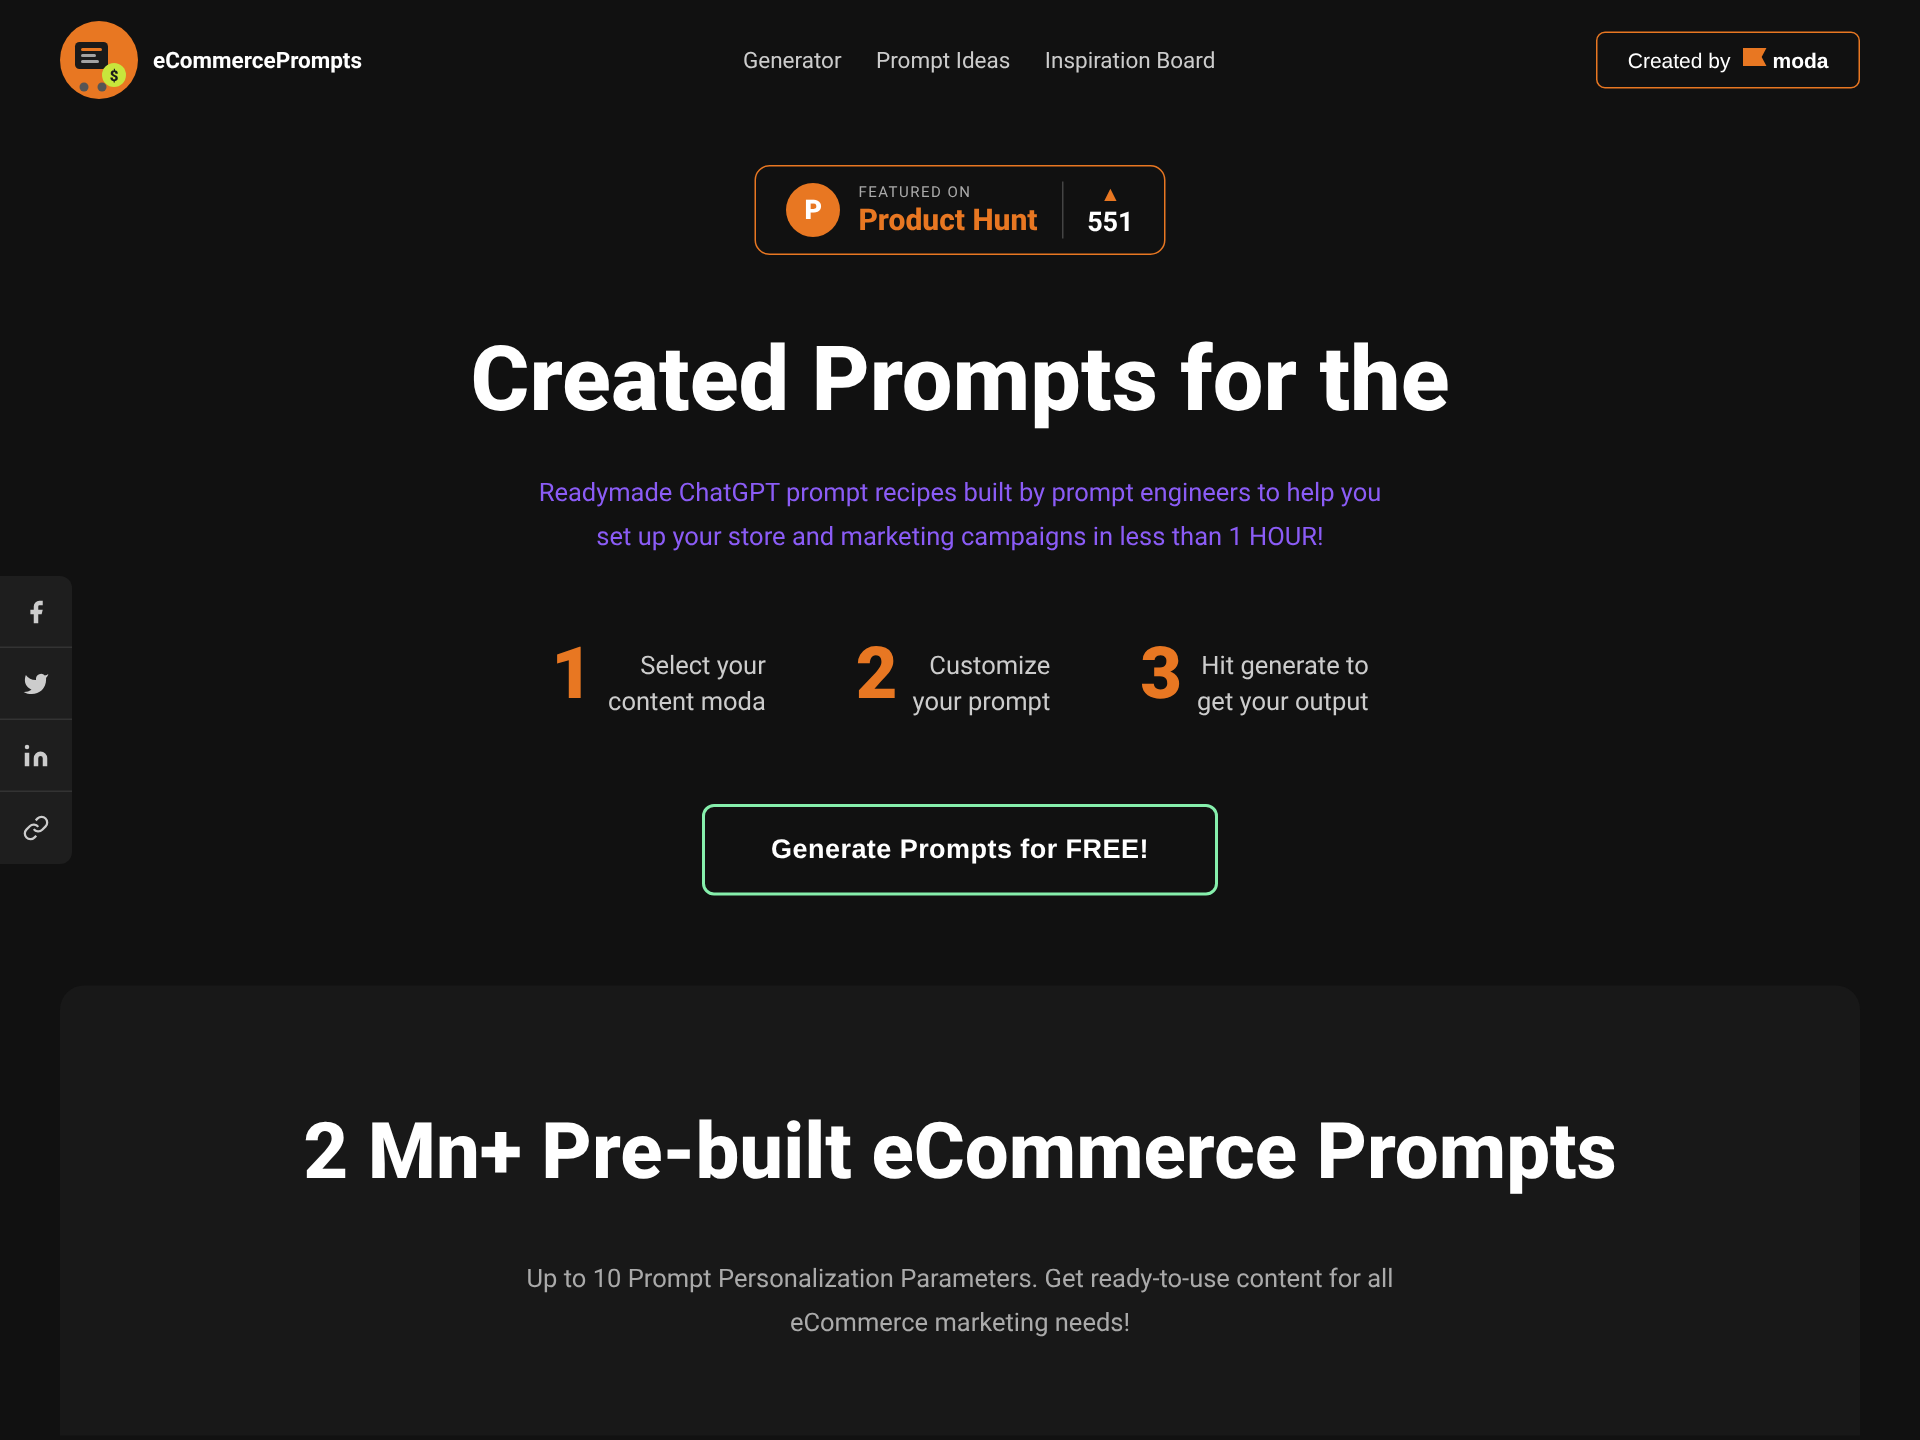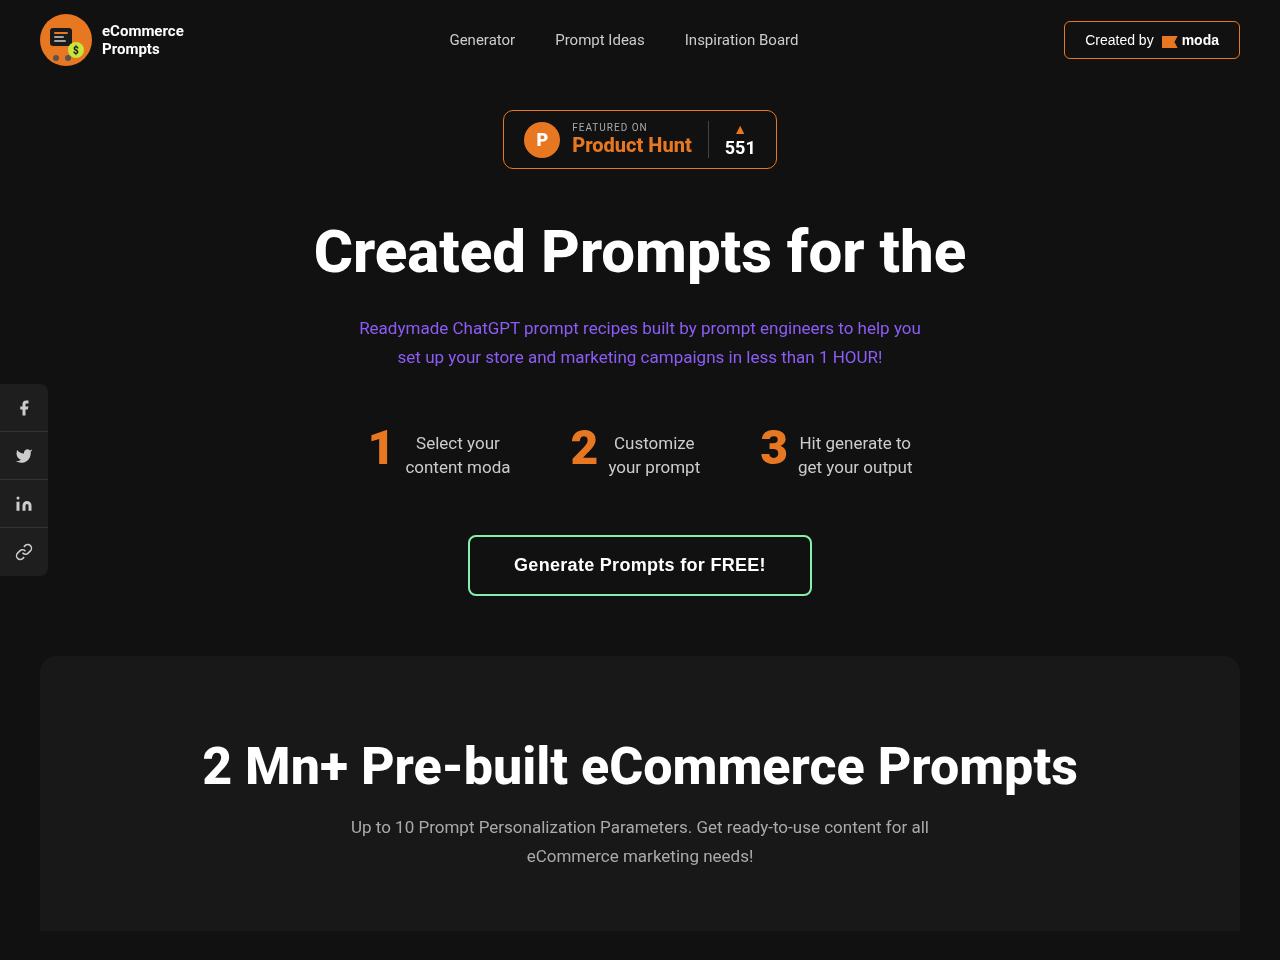--- a/index.html
+++ b/index.html
@@ -25,39 +25,39 @@
 
     .nav-logo {
       display: flex;
       align-items: center;
       gap: 10px;
       cursor: pointer;
     }
 
     .logo-text {
       display: flex;
-      flex-direction: column;
+      flex-direction: row;
       line-height: 1.2;
     }
 
     .logo-text span:first-child {
       font-size: 15px;
       font-weight: 700;
       color: #fff;
     }
 
     .logo-text span:last-child {
       font-size: 15px;
       font-weight: 700;
       color: #fff;
     }
 
     .nav-links {
       display: flex;
-      gap: 40px;
+      gap: 23px;
       align-items: center;
     }
 
     .nav-link {
       color: #cccccc;
       text-decoration: none;
       font-size: 15px;
       cursor: pointer;
     }
 
@@ -69,21 +69,21 @@
       color: #ffffff;
       font-size: 14px;
       cursor: pointer;
       display: flex;
       align-items: center;
       gap: 8px;
     }
 
     .moda-logo-pill {
       display: inline-flex;
-      align-items: flex-end;
+      align-items: flex-start;
       gap: 4px;
       font-weight: 700;
     }
 
     .moda-flag {
       width: 16px;
       height: 12px;
       background: #e87722;
       display: inline-block;
       clip-path: polygon(0 0, 100% 0, 80% 50%, 100% 100%, 0 100%);
@@ -200,20 +200,21 @@
       line-height: 1;
     }
 
     .step-number.orange { color: #e87722; }
 
     .step-text {
       font-size: 17px;
       color: #cccccc;
       line-height: 1.4;
       padding-top: 8px;
+      text-align: right;
     }
 
     .generate-btn {
       border: 2px solid #86efac;
       background: transparent;
       color: #ffffff;
       font-size: 18px;
       font-weight: 600;
       padding: 18px 44px;
       border-radius: 8px;
@@ -256,21 +257,21 @@
       border-radius: 16px 16px 0 0;
       margin: 0 40px;
       padding: 80px 60px 60px;
       text-align: center;
     }
 
     .section-2-title {
       font-size: 52px;
       font-weight: 800;
       color: #ffffff;
-      margin-bottom: 16px;
+      margin-bottom: 41px;
     }
 
     .section-2-subtitle {
       font-size: 17px;
       color: #aaaaaa;
       max-width: 580px;
       margin: 0 auto;
       line-height: 1.7;
     }
   </style>

